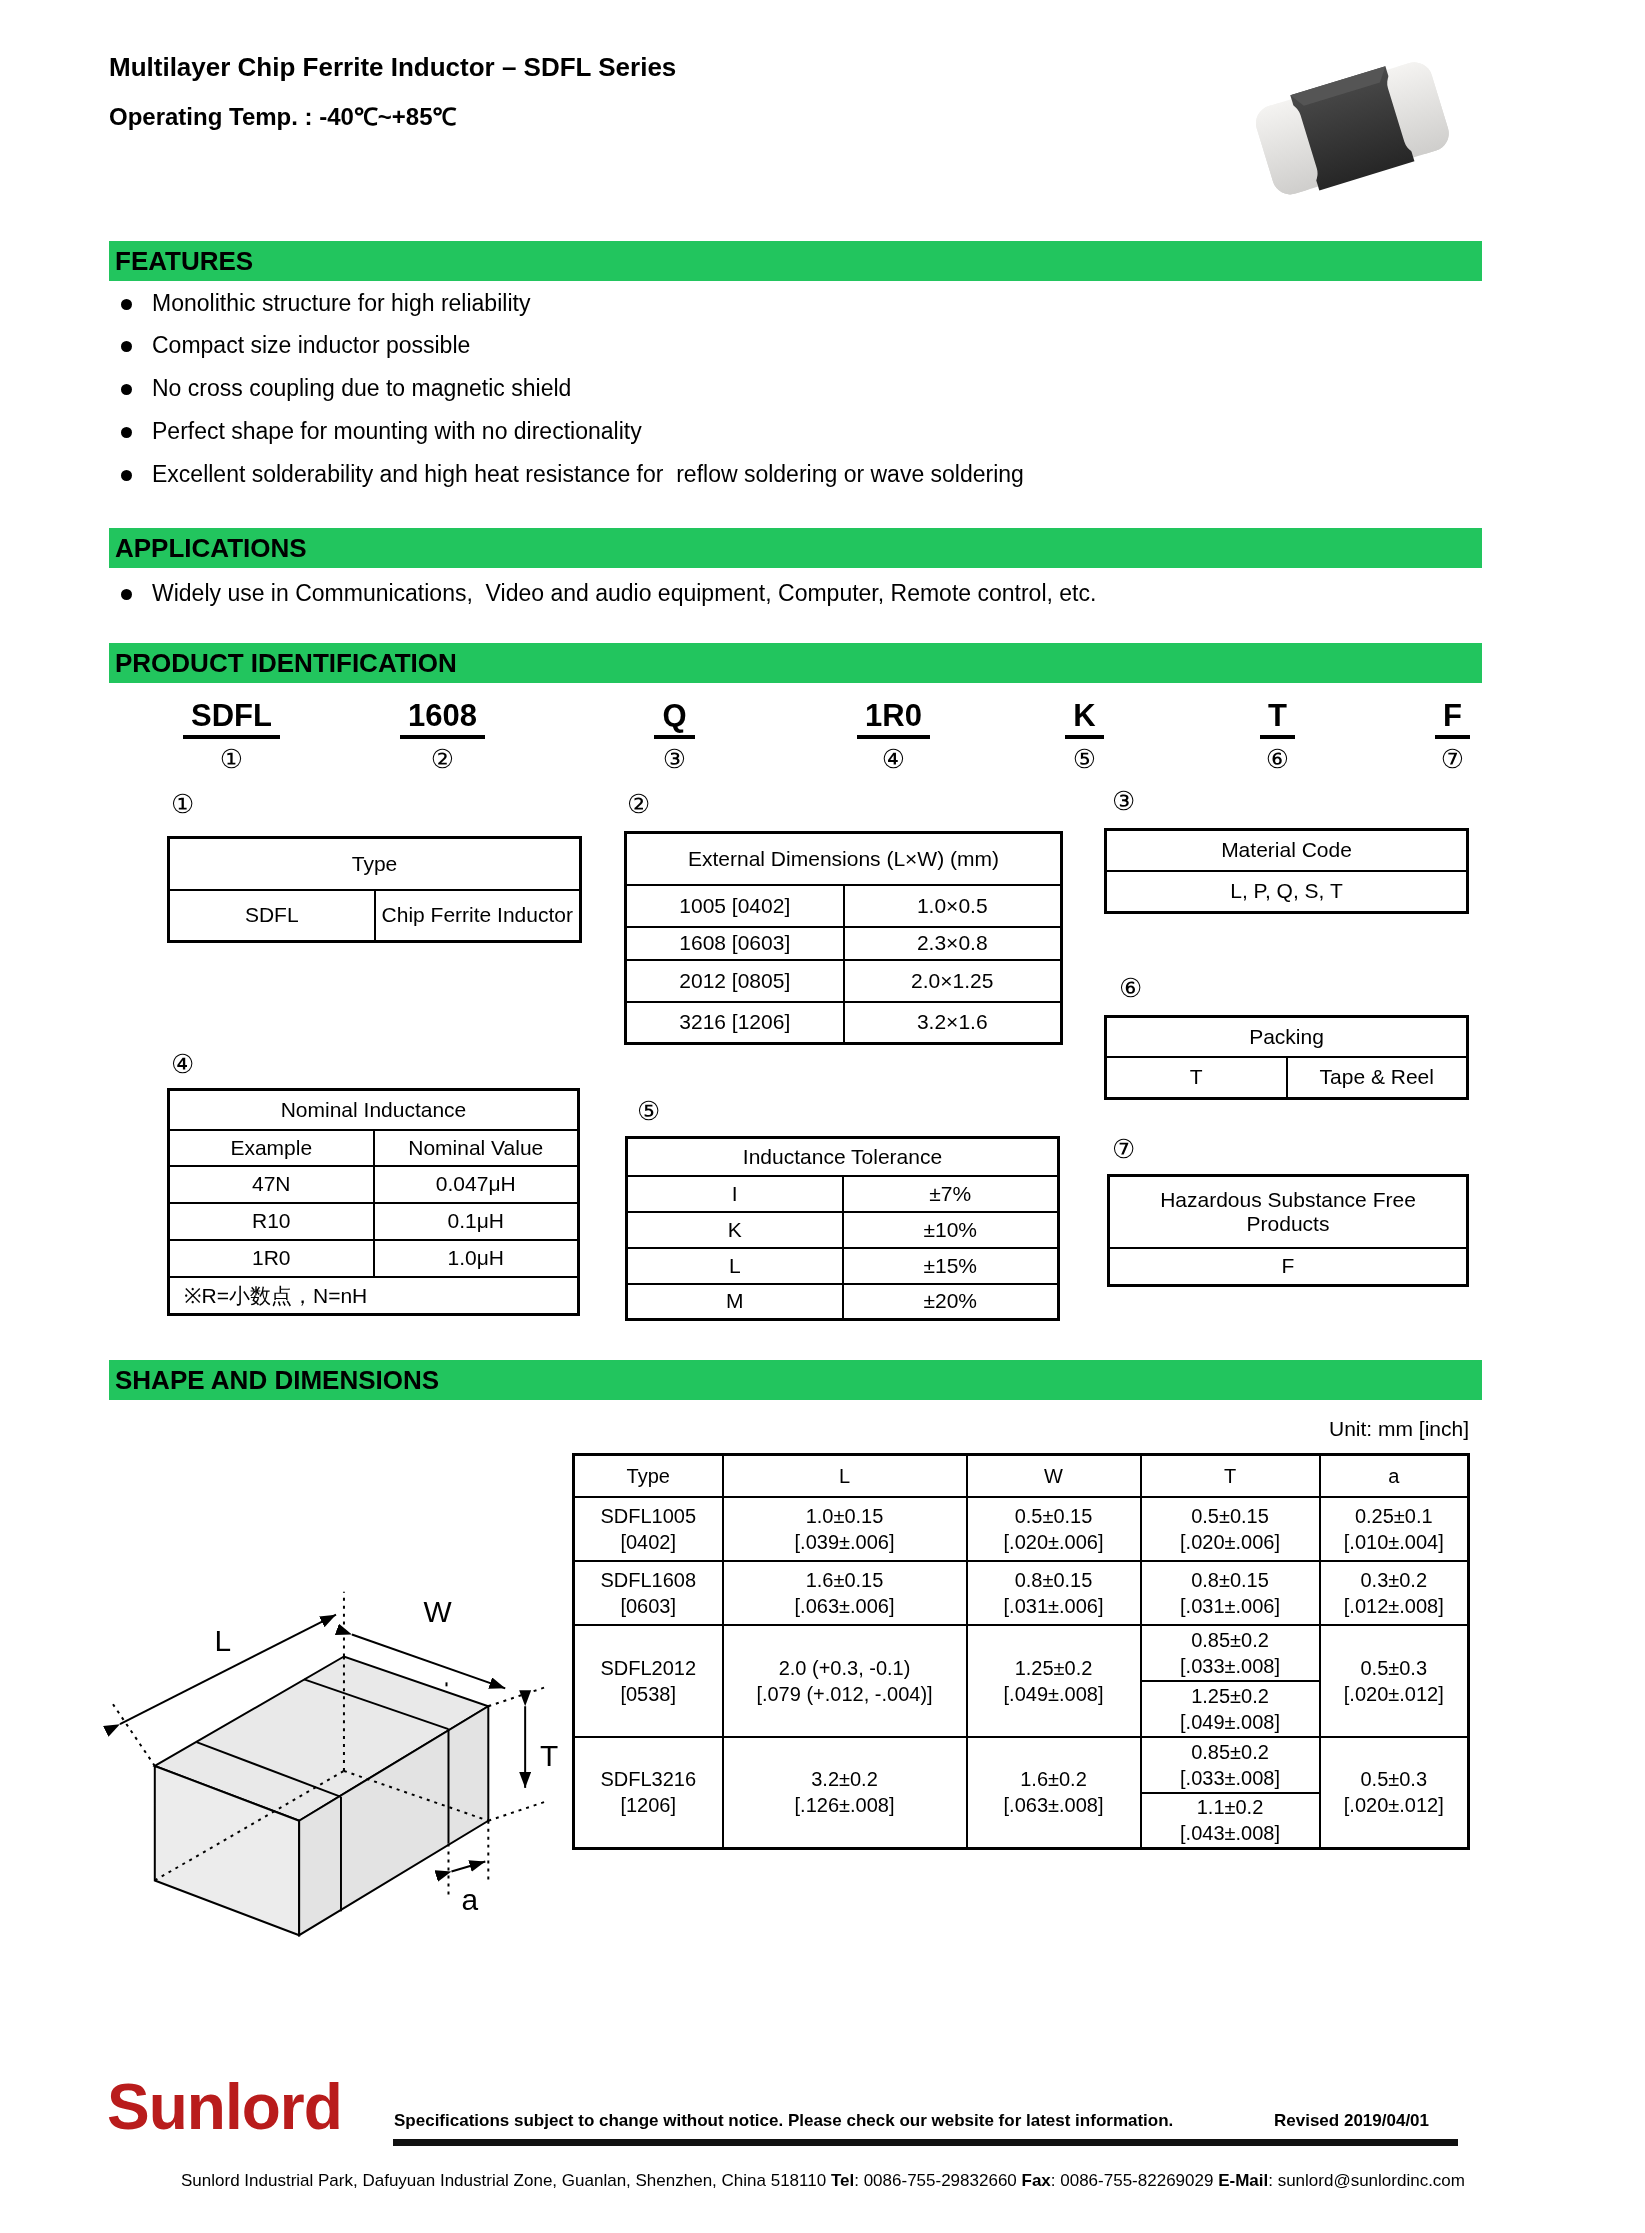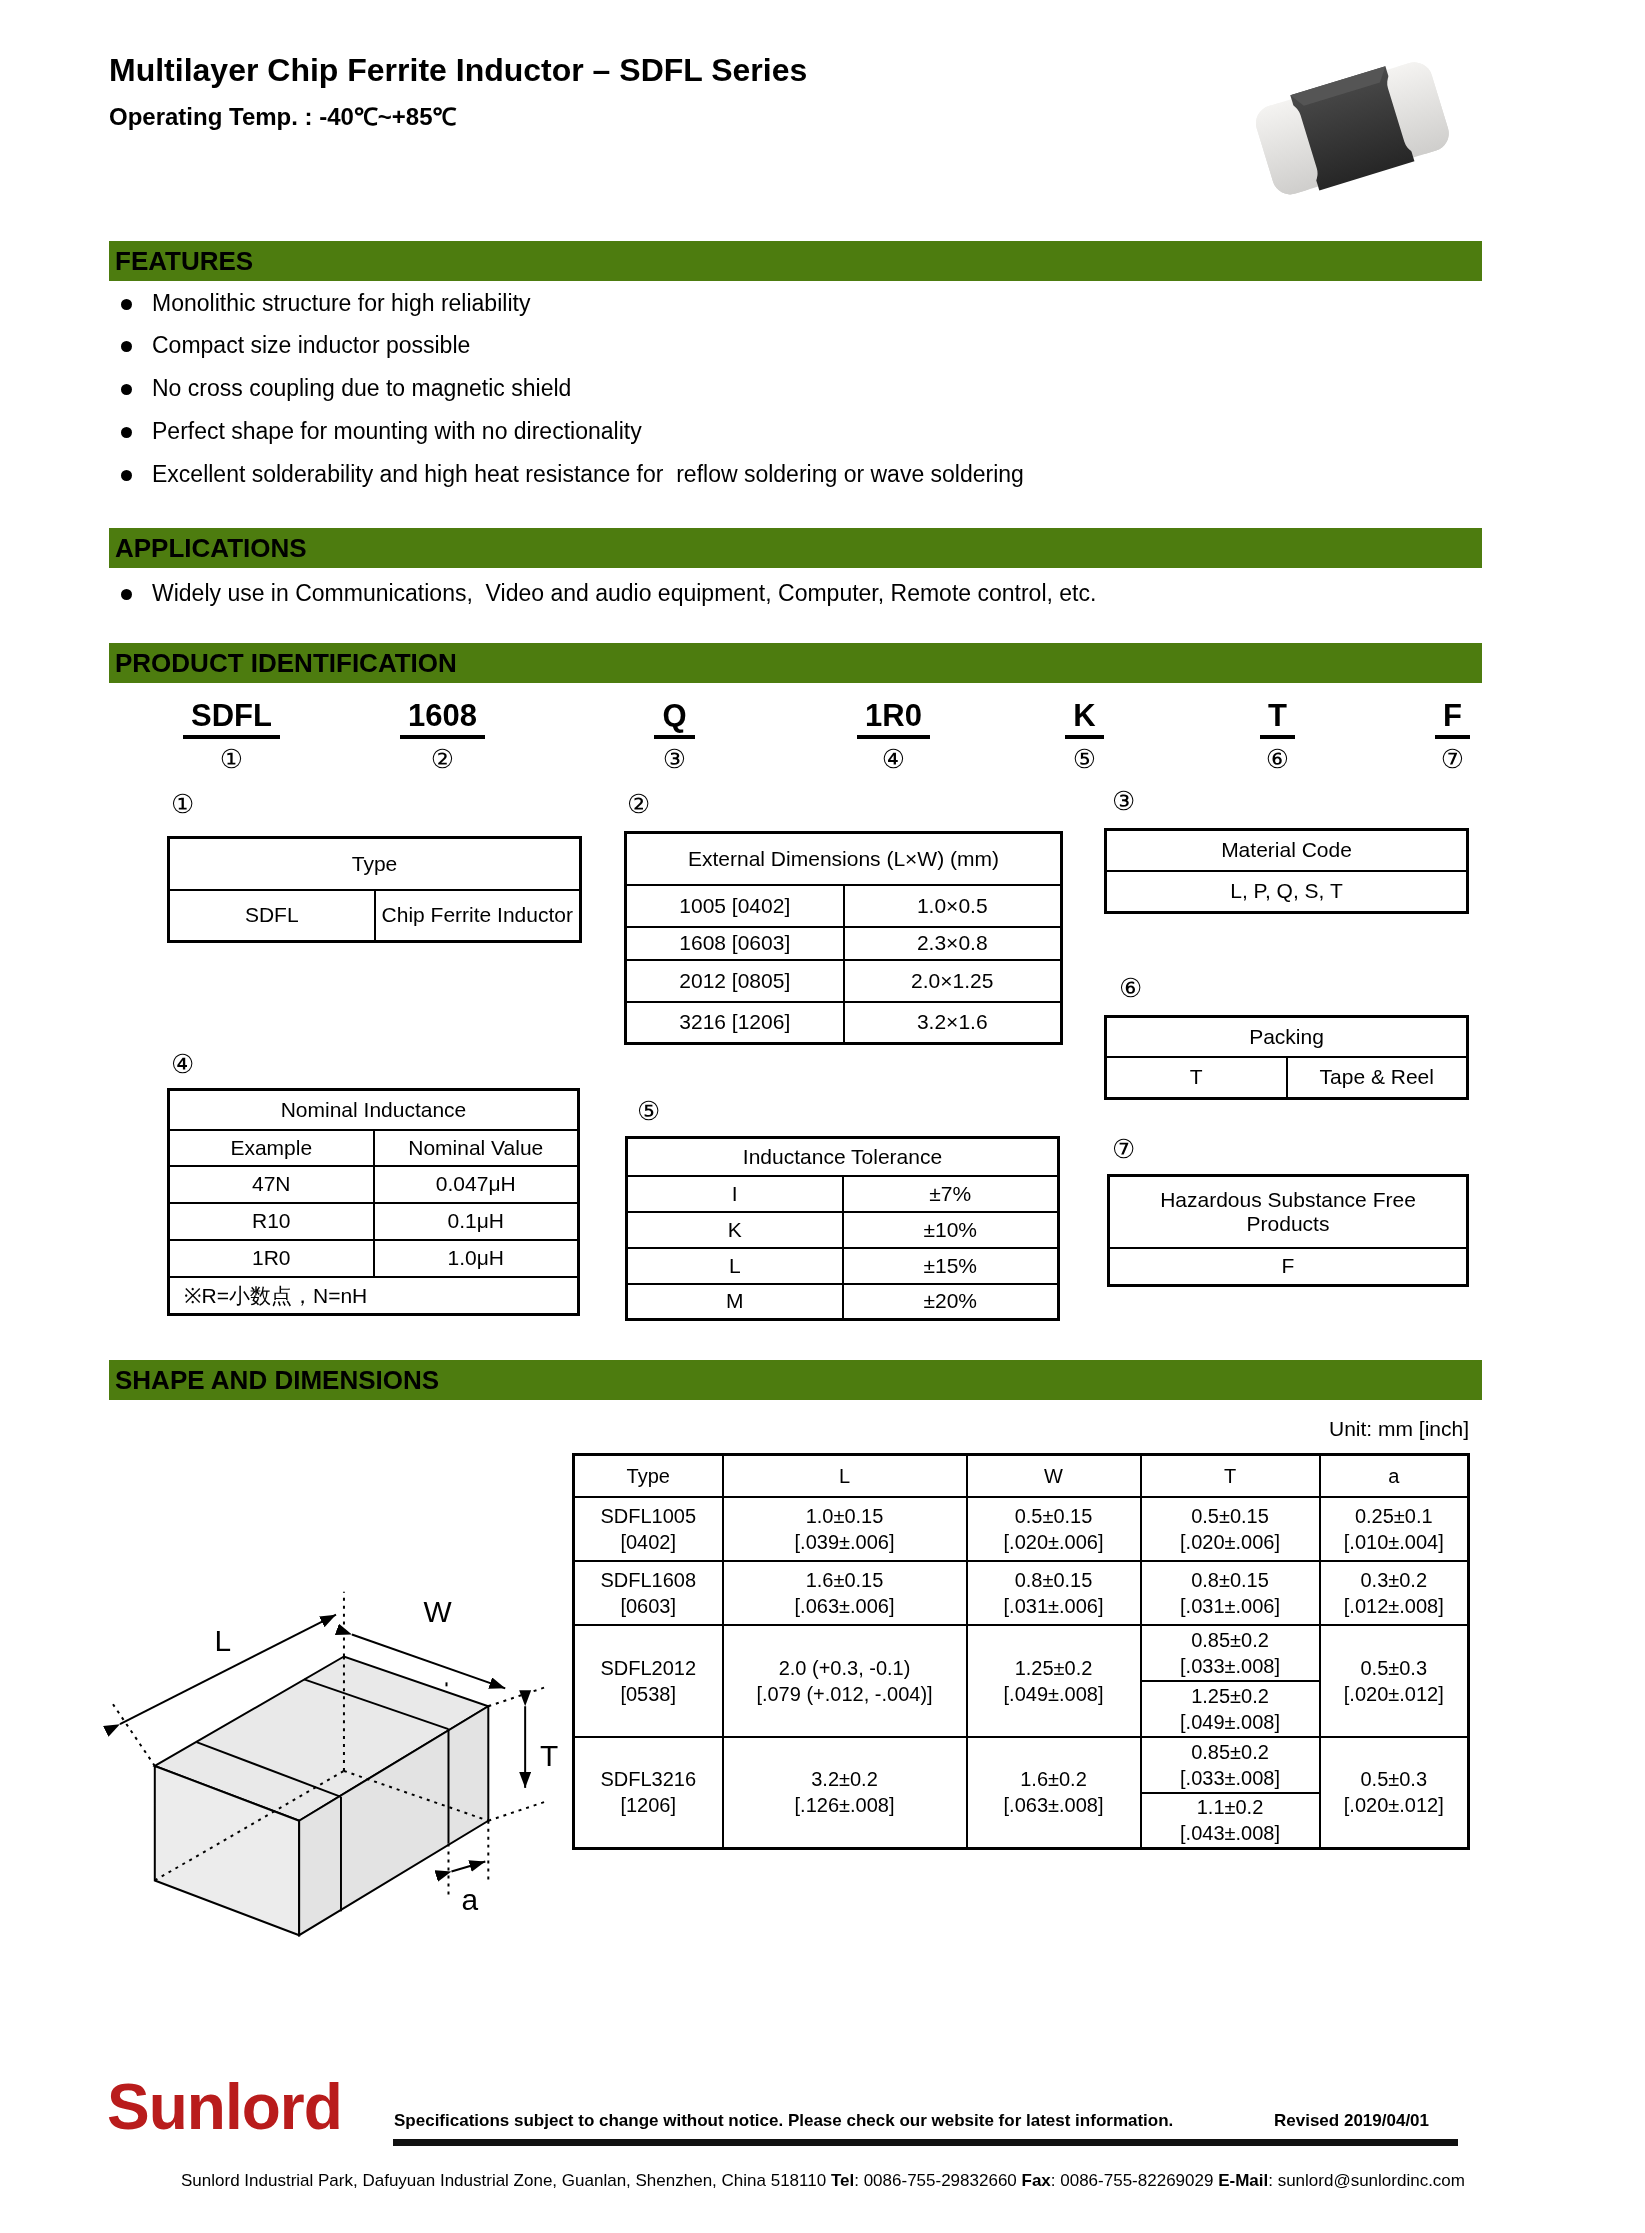--- a/index.html
+++ b/index.html
@@ -4,25 +4,25 @@
 <style>
   html,body{margin:0;padding:0;background:#888;}
   #page{
     position:relative;width:1646px;height:2234px;background:#fff;
     font-family:"Liberation Sans", sans-serif;color:#000;overflow:hidden;
   }
   .abs{position:absolute;}
   .pre{white-space:pre-line;}
   .prewrap{white-space:pre-wrap;}
 
-  .doc-title{left:109px;top:52px;font-size:32px;font-weight:bold;letter-spacing:0px;}
+  .doc-title{left:109px;top:52px;font-size:26px;font-weight:bold;letter-spacing:0px;}
   .doc-subtitle{left:109px;top:99px;font-size:24px;font-weight:bold;}
 
   .bar{
-    left:109px;width:1373px;height:40px;background:#4d7c0f;
+    left:109px;width:1373px;height:40px;background:#22c55e;
     font-weight:bold;font-size:26px;line-height:40px;padding-left:6px;
     box-sizing:border-box;
   }
   .bullet-item{font-size:23px;}
   .bullet-dot{
     position:absolute;width:11px;height:11px;border-radius:50%;
     background:#000;left:121px;
   }
   .bullet-text{position:absolute;left:152px;}
 

